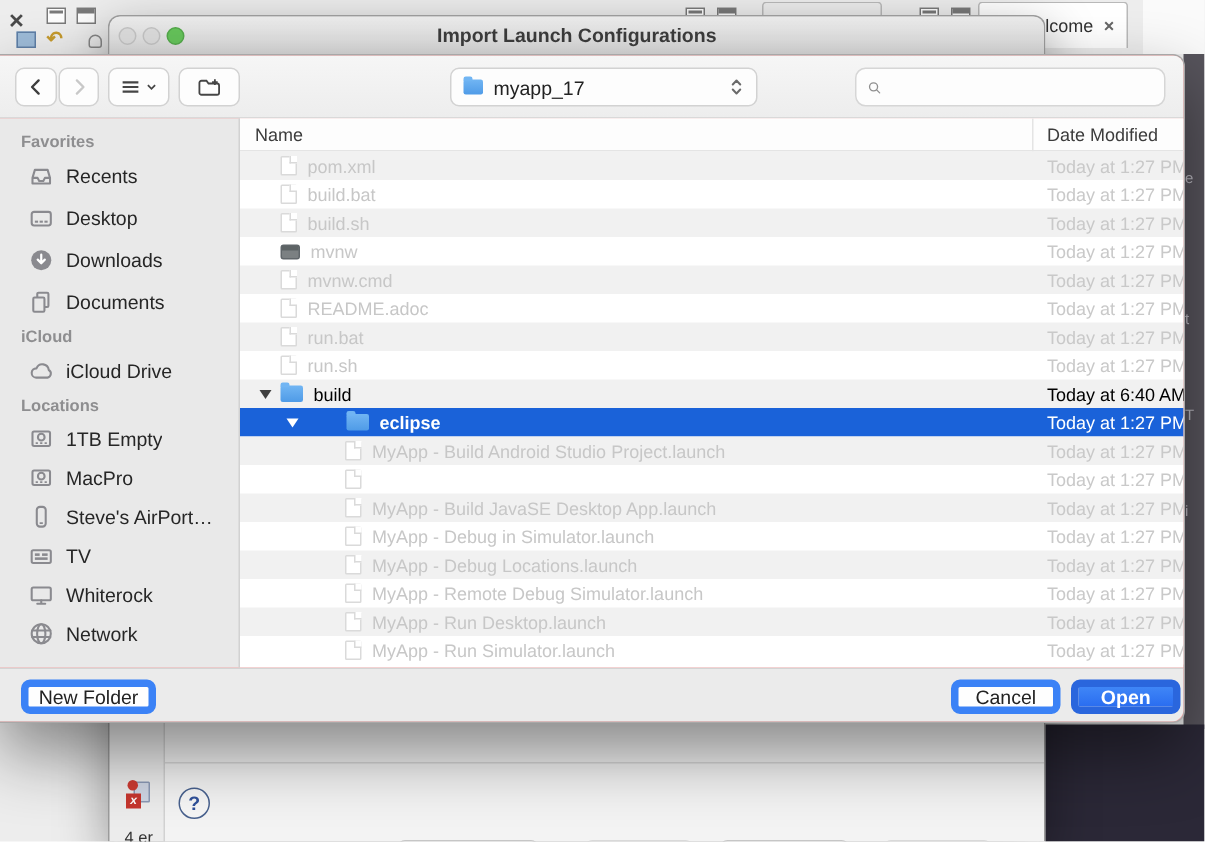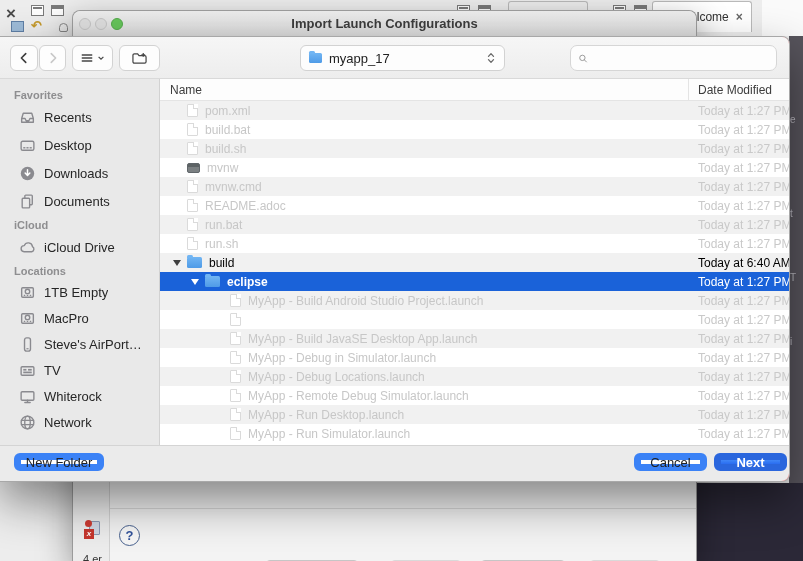--- a/index.html
+++ b/index.html
@@ -124,22 +124,22 @@
   .icon-exec::before { content:""; position:absolute; left:0; top:0; right:0; height:3px; background:#5d6365; }
   .icon-folder { width:15px; height:11px; background:linear-gradient(180deg,#71b5f3,#4f9be7);
                  border-radius:1.5px; position:relative; flex:0 0 auto; }
   .icon-folder::before { content:""; position:absolute; top:-2.5px; left:0; width:6px; height:3px;
                          background:#71b5f3; border-radius:1.5px 1.5px 0 0; }
   .icon-folder.small { width:13px; height:10px; }
 
   
   .panel-bottom { position:absolute; left:0; right:0; bottom:0; height:36px; background:#ebebeb;
                   border-top:1px solid #d4d4d4; border-radius:0 0 8px 0; }
-  .p-btn { position:absolute; top:7px; height:18px; border-radius:6px; font-size:13px;
-           background:#fefefe; border:7px solid #3b82f6; color:#222;
+  .p-btn { position:absolute; top:7px; height:23px; border-radius:6px; font-size:13px;
+           background:#fefefe; border:5px solid #3b82f6; color:#222;
            display:flex; align-items:center; justify-content:center; }
   #btn-newfolder { left:14px; width:90px; }
   #btn-cancel { left:634px; width:73px; }
   #btn-open { left:714px; width:73px; background:linear-gradient(#3f86f7,#2a6df0);
               border-color:#2a66dd; color:#fff; font-weight:bold; }
 </style>
 </head>
 <body>
 
 <div class="bg-top">
@@ -389,21 +389,21 @@
           <span class="icon-doc"></span>
           <span class="fname">run.sh</span>
           <span class="fdate">Today at 1:27 PM</span>
         </div>
         <div class="file-row  stripe" style="padding-left: 27px;">
           <span class="tri" style="left: 13px;"></span>
           <span class="icon-folder"></span>
           <span class="fname">build</span>
           <span class="fdate">Today at 6:40 AM</span>
         </div>
-        <div class="file-row selected" style="padding-left: 45px;">
+        <div class="file-row selected" style="padding-left: 71px;">
           <span class="tri" style="left: 31px;"></span>
           <span class="icon-folder"></span>
           <span class="fname">eclipse</span>
           <span class="fdate">Today at 1:27 PM</span>
         </div>
         <div class="file-row disabled stripe" style="padding-left: 70px;">
           <span class="icon-doc"></span>
           <span class="fname">MyApp - Build Android Studio Project.launch</span>
           <span class="fdate">Today at 1:27 PM</span>
         </div>
@@ -440,15 +440,15 @@
           <span class="icon-doc"></span>
           <span class="fname">MyApp - Run Simulator.launch</span>
           <span class="fdate">Today at 1:27 PM</span>
         </div>
       </div>
   </div>
 
   <div class="panel-bottom">
     <div class="p-btn" id="btn-newfolder">New Folder</div>
     <div class="p-btn" id="btn-cancel">Cancel</div>
-    <div class="p-btn" id="btn-open">Next</div>
+    <div class="p-btn" id="btn-open">Open</div>
   </div>
 </div>
 
 </body></html>

